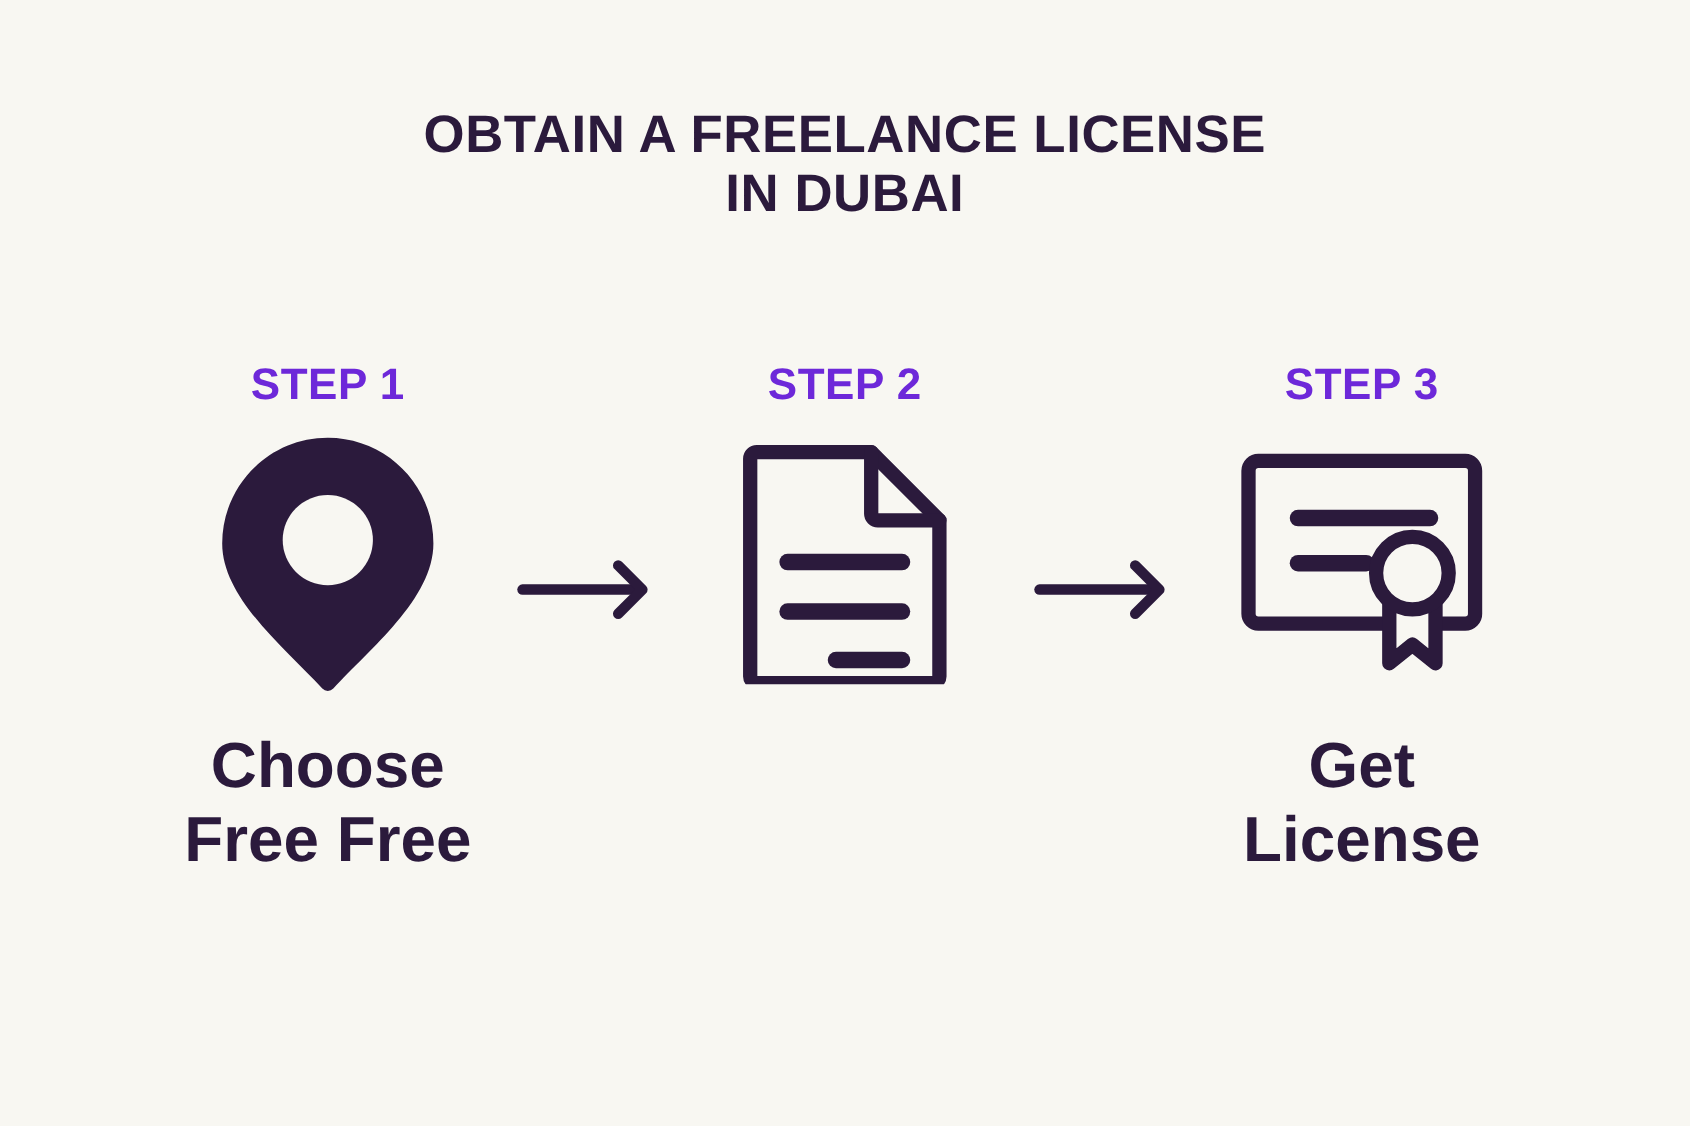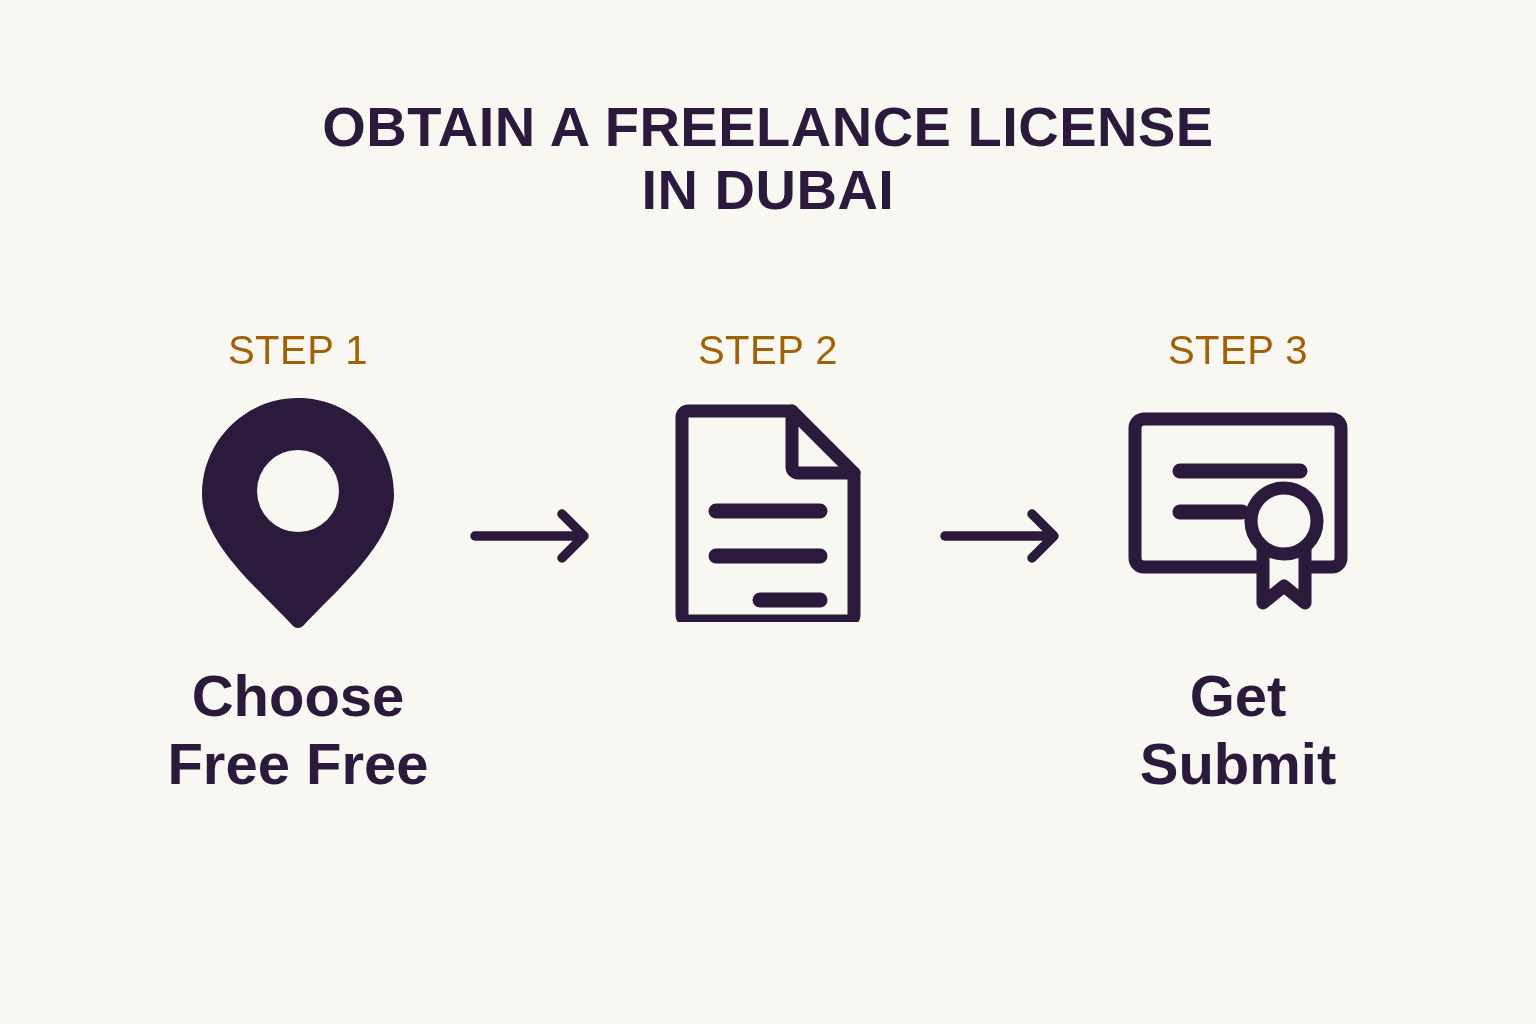--- a/index.html
+++ b/index.html
@@ -23,21 +23,21 @@
   
   .title {
     position: absolute;
     left: 0;
     top: 96px;
     width: 1536px;
     text-align: center;
     color: #2B1A3C;
     font-family: "Liberation Sans", sans-serif;
     font-weight: 700;
-    font-size: 56px;
+    font-size: 48px;
     line-height: 1.12;
     letter-spacing: 0.5px;
     text-transform: uppercase;
     white-space: pre-line;
   }
 
   
   .steps {
     position: absolute;
     left: 0;
@@ -51,22 +51,22 @@
   }
 
   .step {
     width: 330px;
     display: flex;
     flex-direction: column;
     align-items: center;
   }
 
   .step-label {
-    color: #a16207;
-    font-weight: 400;
+    color: #6d28d9;
+    font-weight: 700;
     font-size: 40px;
     letter-spacing: 0.5px;
     line-height: 1;
     margin-bottom: 28px;
     text-transform: uppercase;
   }
 
   .icon-box {
     width: 230px;
     height: 230px;
@@ -159,17 +159,17 @@
           <rect x="7" y="10" width="206" height="148" rx="9" ry="9" fill="none" stroke="#2B1A3C" stroke-width="13"></rect>
           <g stroke="#2B1A3C" stroke-width="15" stroke-linecap="round">
             <line x1="52" y1="62" x2="172" y2="62"></line>
             <line x1="52" y1="103" x2="114" y2="103"></line>
           </g>
           <path d="M135 132 v62 l21 -17 l21 17 v-62 Z" fill="#F8F7F2" stroke="#2B1A3C" stroke-width="13" stroke-linejoin="round"></path>
           <circle cx="156" cy="112" r="33" fill="#F8F7F2" stroke="#2B1A3C" stroke-width="13"></circle>
         </svg>
       </div>
       <div class="step-text">Get
-Submit</div>
+License</div>
     </div>
 
   </div>
 </div>
 
 </body></html>

